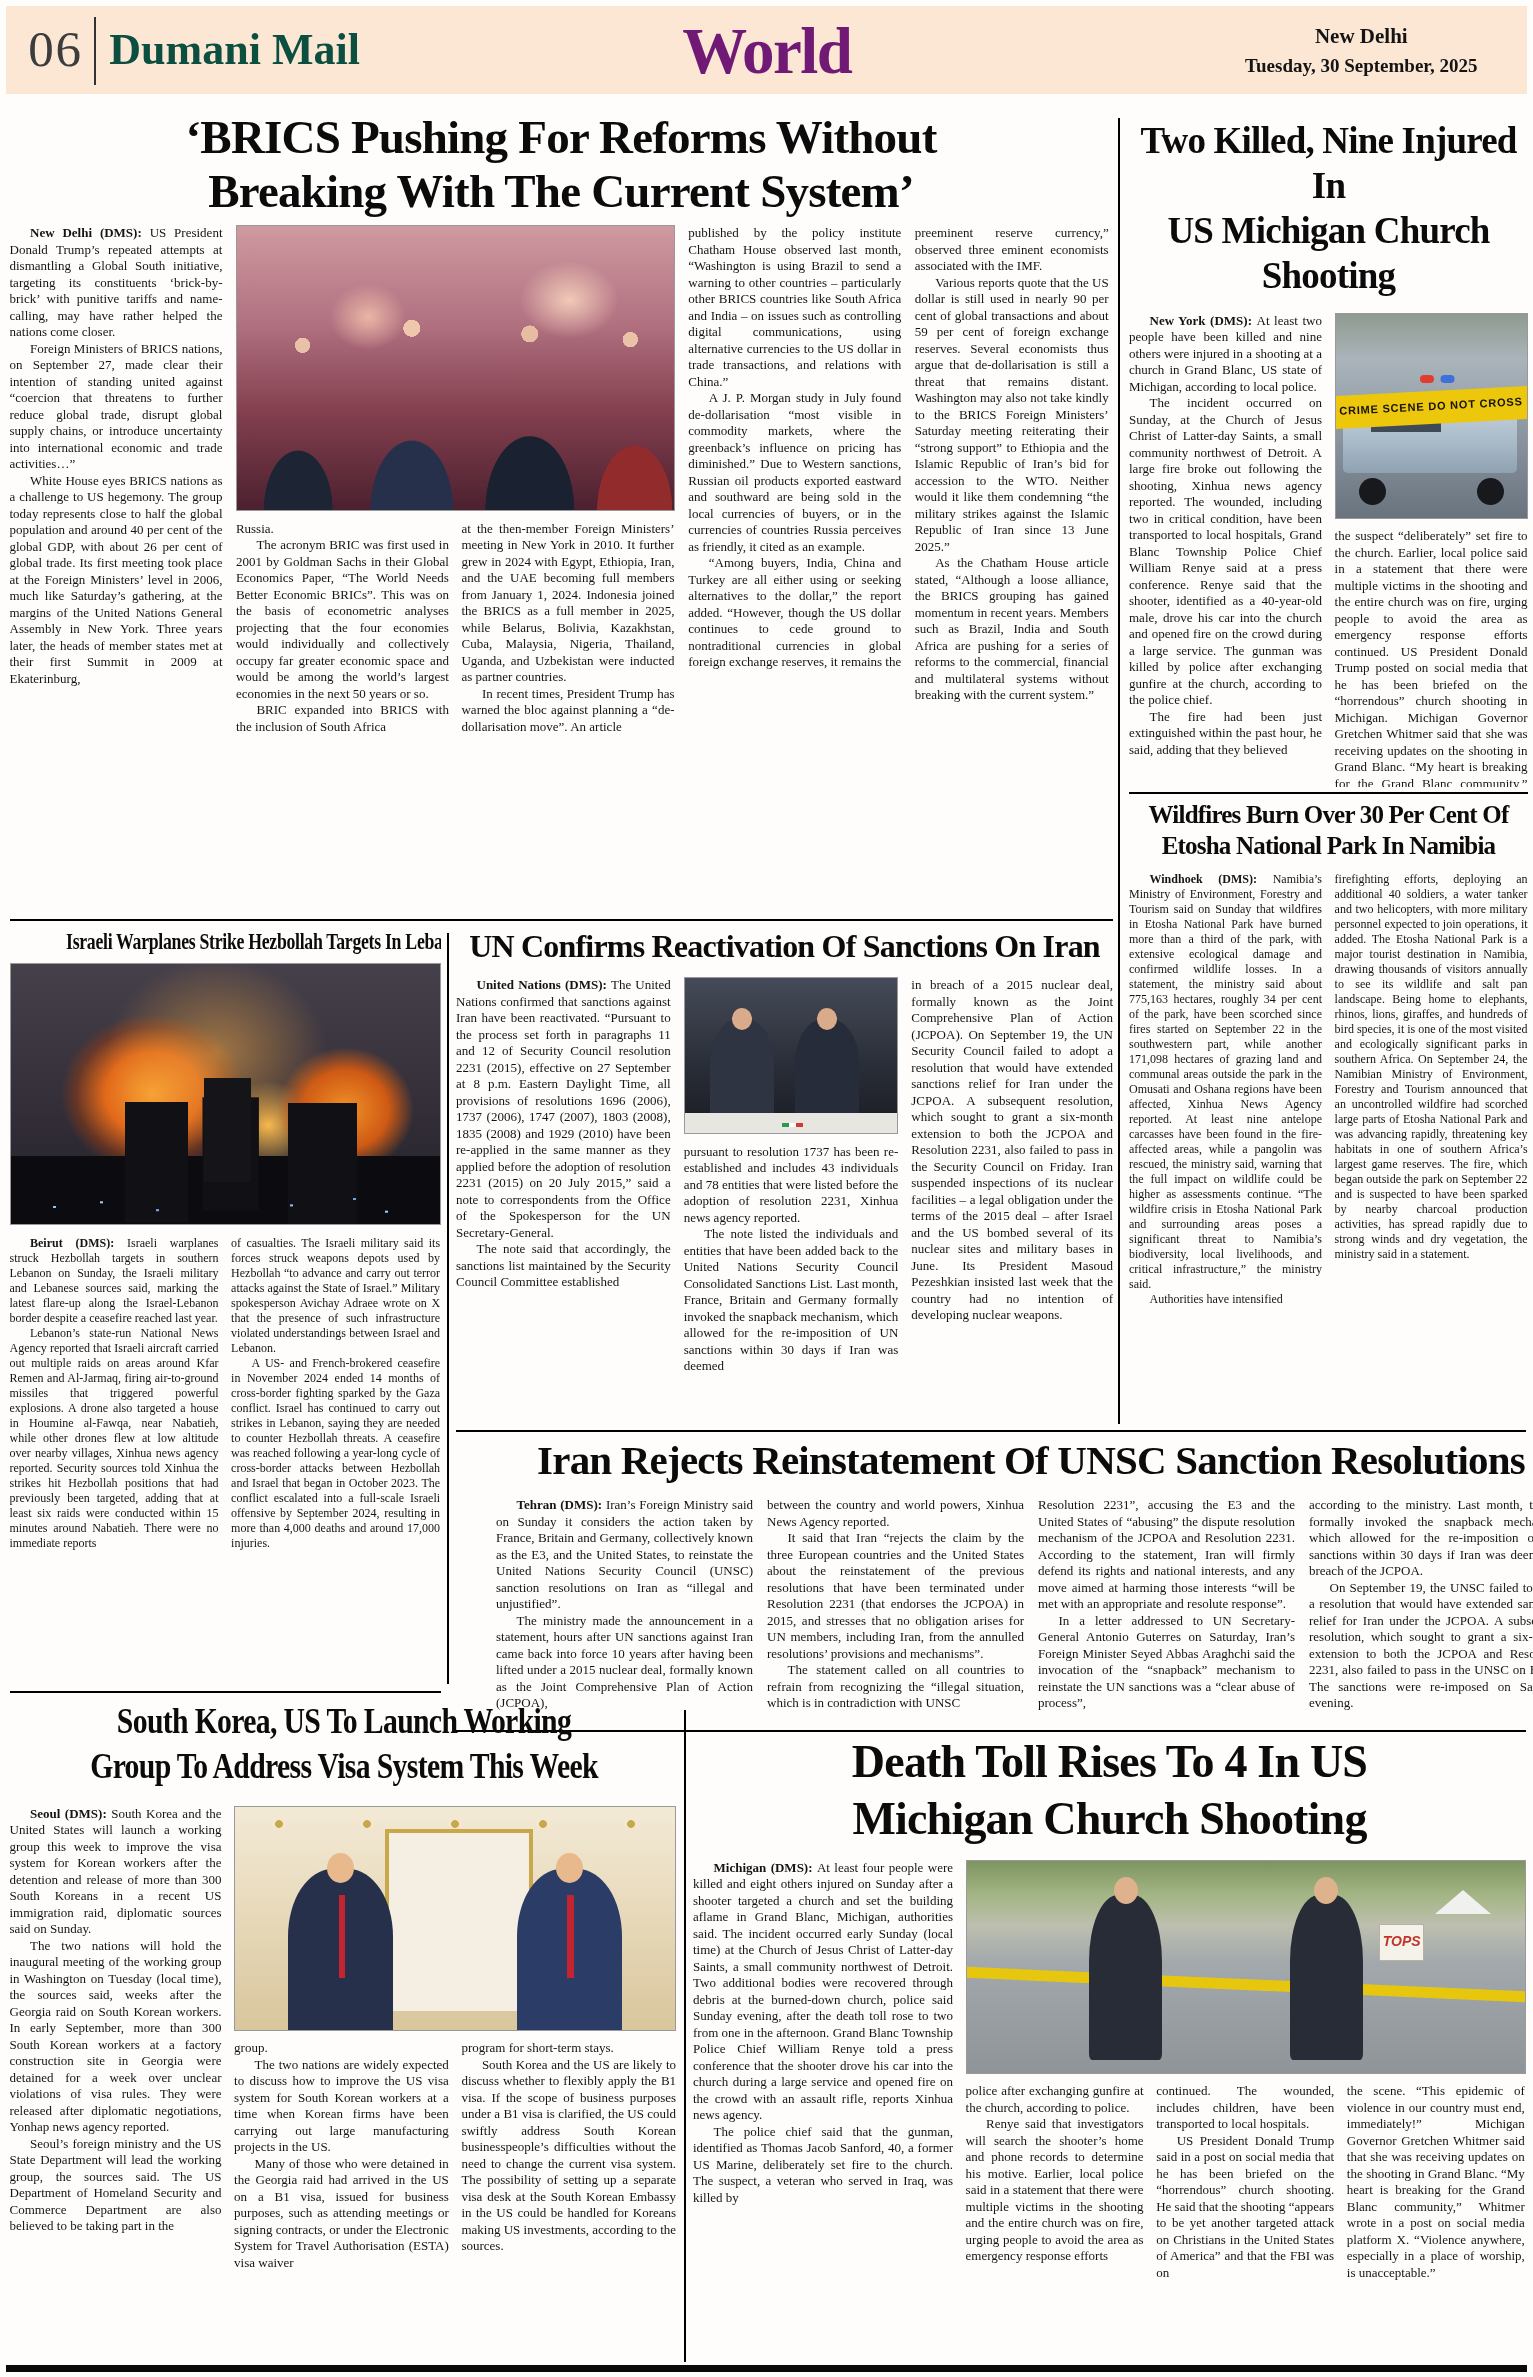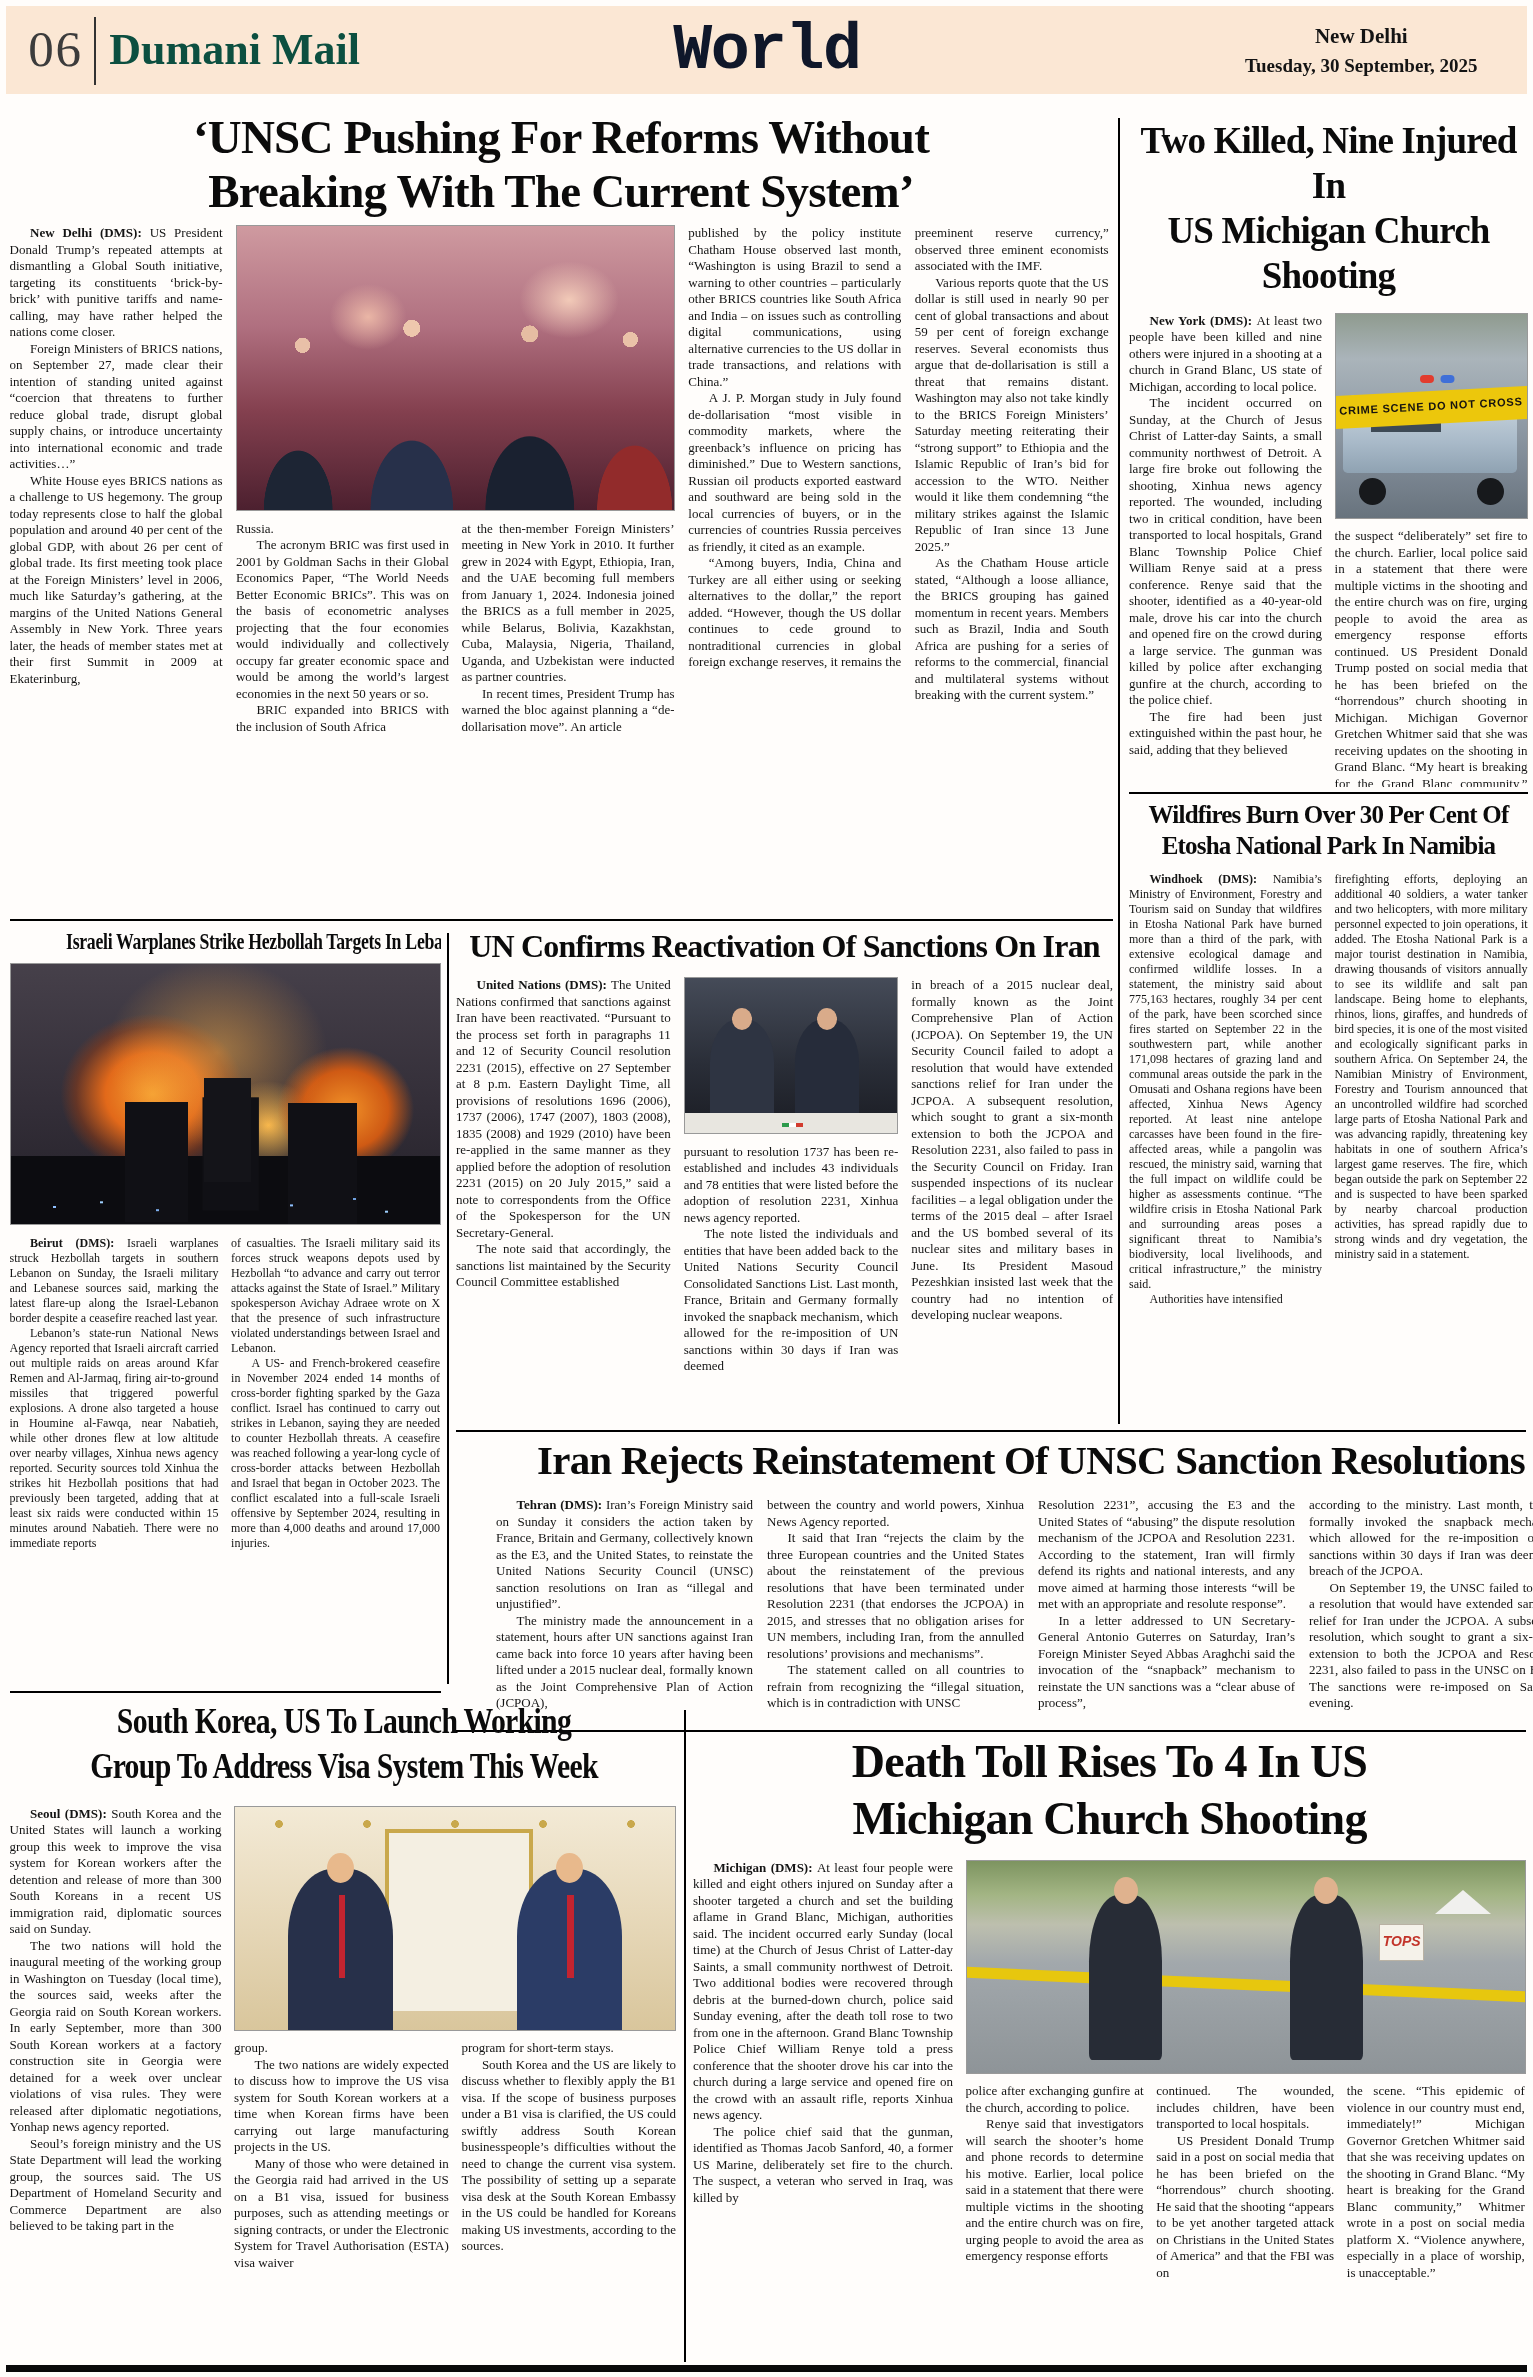--- a/index.html
+++ b/index.html
@@ -5,21 +5,21 @@
   html,body{margin:0;padding:0;background:#d8d8d8;}
   .page{position:relative;width:1534px;height:2377px;background:#fffdfb;margin:0 auto;
         font-family:"Liberation Serif",serif;color:#141414;overflow:hidden;}
   .rule-h{position:absolute;height:1.6px;background:#000;}
   .rule-v{position:absolute;width:1.6px;background:#000;}
   
   .masthead{position:absolute;left:6.3px;top:6.3px;width:1521px;height:88px;background:#fbe7d4;}
   .pageno{position:absolute;left:22px;top:14px;font-size:51px;font-weight:400;color:#3c3c3c;letter-spacing:1.6px;}
   .mast-div{position:absolute;left:88px;top:11px;width:1.6px;height:68px;background:#333;}
   .mast-title{position:absolute;left:103px;top:17.4px;font-size:44px;font-weight:700;color:#0c4f40;}
-  .mast-section{position:absolute;left:0;right:0;top:8px;text-align:center;font-size:65px;font-weight:700;letter-spacing:-1.6px;color:#0f172a;font-family:Liberation Mono, monospace;}
+  .mast-section{position:absolute;left:0;right:0;top:8px;text-align:center;font-size:65px;font-weight:700;letter-spacing:-1.6px;color:#701a75;}
   .mast-right{position:absolute;right:36px;top:17.4px;width:260px;text-align:center;font-weight:700;}
   .mast-city{font-size:21px;}
   .mast-date{font-size:19px;margin-top:6.3px;}
   
   h1,h2{margin:0;font-weight:700;text-align:center;color:#0b0b0b;}
   .hl-b{font-size:47px;line-height:1.14;letter-spacing:-0.8px;}
   .hl-tk{font-size:37px;line-height:1.22;letter-spacing:-0.8px;}
   .hl-wf{font-size:25px;line-height:1.22;letter-spacing:-0.8px;}
   .hl-un{font-size:32px;letter-spacing:-0.8px;line-height:1.15;}
   .hl-ir{font-size:41px;letter-spacing:-0.8px;line-height:1.1;}
@@ -124,21 +124,21 @@
     <div class="mast-section">World</div>
     <div class="mast-title">Dumani Mail</div>
     <div class="mast-right">
       <div class="mast-city">New Delhi</div>
       <div class="mast-date">Tuesday, 30 September, 2025</div>
     </div>
   </div>
 
   <section class="sec" style="left:9.5px;top:111px;width:1103px;height:802px;">
     <h1 class="hl-b">
-      <div>‘UNSC Pushing For Reforms Without</div>
+      <div>‘BRICS Pushing For Reforms Without</div>
       <div>Breaking With The Current System’</div>
     </h1>
     <div class="bod" style="margin-top:7px;gap:13.4px;">
       <div class="col" style="width:213px;">
         <p><b class="dl">New Delhi (DMS):</b><span>US President Donald Trump’s repeated attempts at dismantling a Global South initiative, targeting its constituents ‘brick-by-brick’ with punitive tariffs and name-calling, may have rather helped the nations come closer.</span></p>
         <p>Foreign Ministers of BRICS nations, on September 27, made clear their intention of standing united against “coercion that threatens to further reduce global trade, disrupt global supply chains, or introduce uncertainty into international economic and trade activities…”</p>
         <p>White House eyes BRICS nations as a challenge to US hegemony. The group today represents close to half the global population and around 40 per cent of the global GDP, with about 26 per cent of global trade. Its first meeting took place at the Foreign Ministers’ level in 2006, much like Saturday’s gathering, at the margins of the United Nations General Assembly in New York. Three years later, the heads of member states met at their first Summit in 2009 at Ekaterinburg,</p>
       </div>
       <div class="col" style="width:439px;">
         <div class="ph ph-brics" style="height:284px;margin-bottom:9.5px;">

